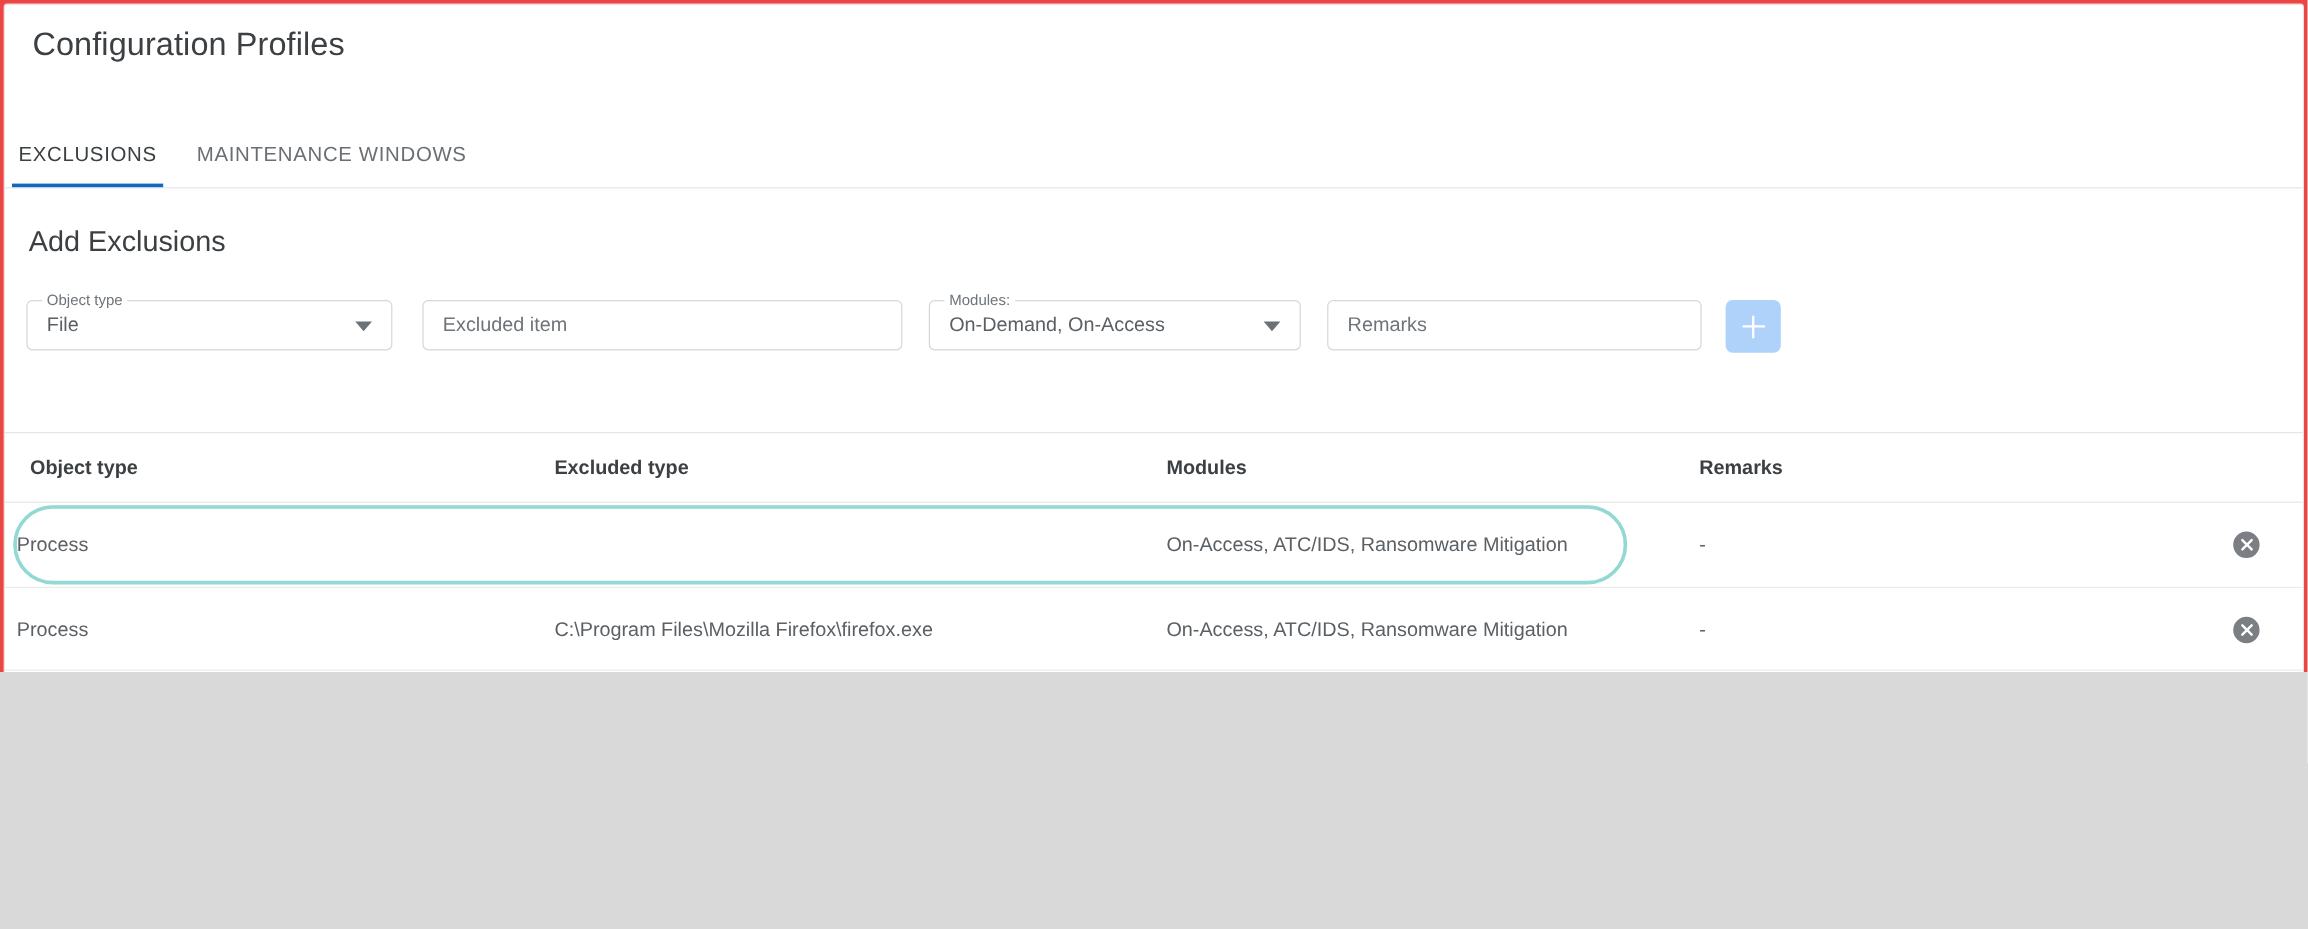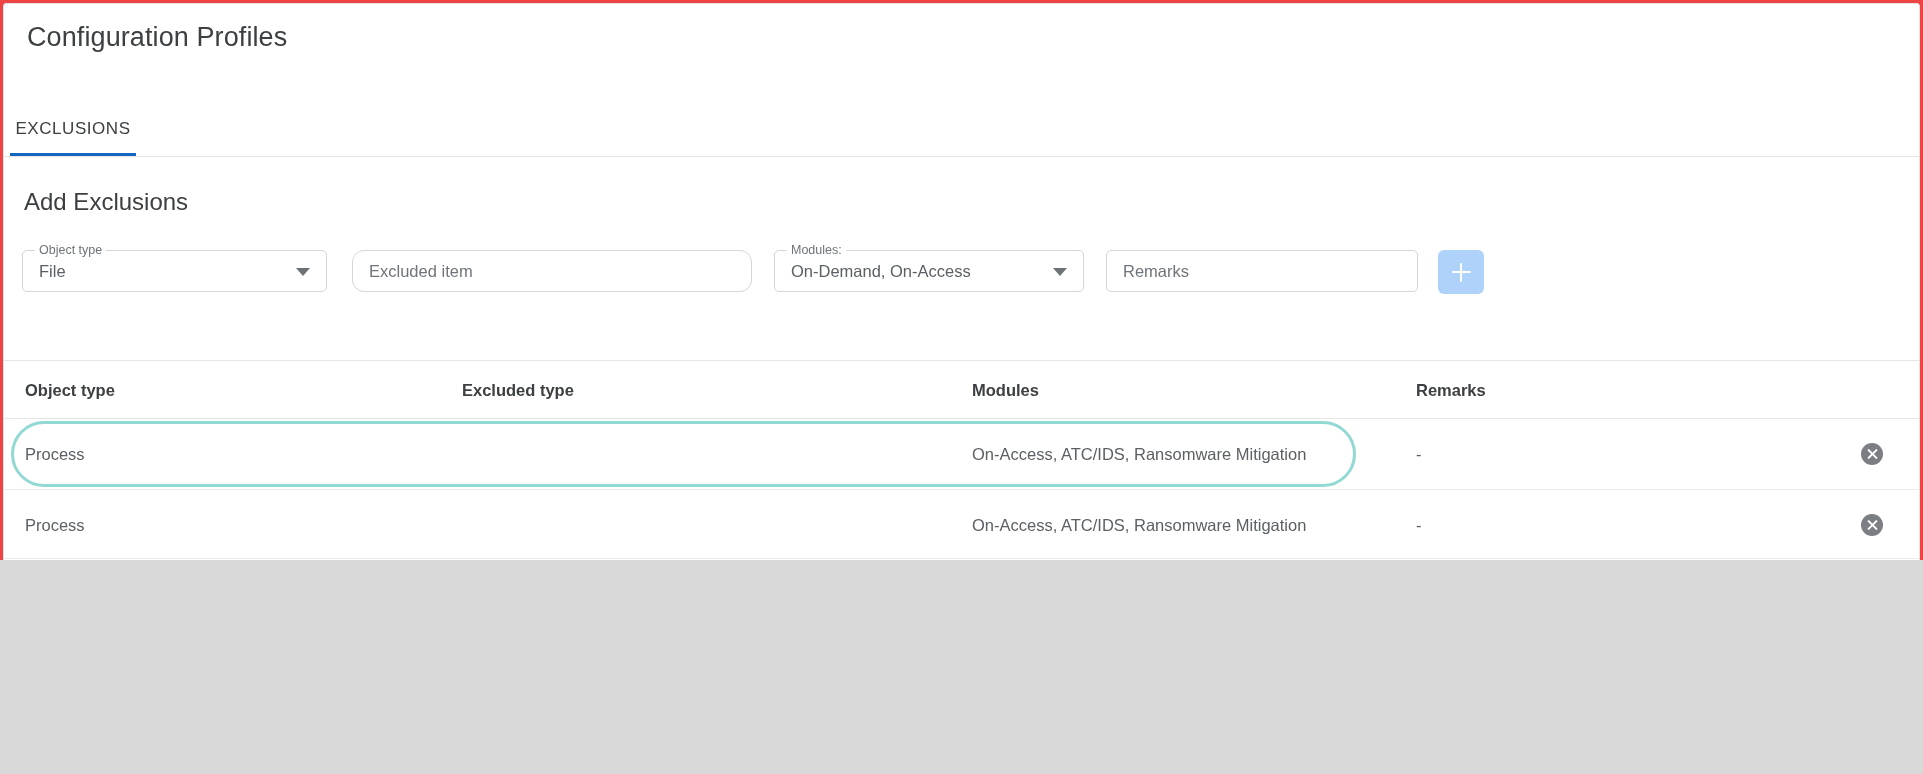--- a/index.html
+++ b/index.html
@@ -112,21 +112,21 @@
   .caret {
     position: absolute;
     right: 16px; top: 50%;
     margin-top: -3px;
     width: 0; height: 0;
     border-left: 7px solid transparent;
     border-right: 7px solid transparent;
     border-top: 8px solid #6d7276;
   }
   .f-objtype  { left: 18px;  width: 305px; }
-  .f-excluded { left: 348px; width: 400px; border-radius: 12px; }
+  .f-excluded { left: 348px; width: 400px; }
   .f-modules  { left: 770px; width: 310px; }
   .f-remarks  { left: 1102px; width: 312px; }
 
   .add-btn {
     position: absolute;
     left: 1434px; top: 0;
     width: 46px; height: 44px;
     border-radius: 6px;
     background: #afd2fb;
     border: none;
@@ -187,21 +187,21 @@
   .cell {
     position: absolute;
     top: 0;
     height: 70px;
     display: flex;
     align-items: center;
     font-size: 16.5px;
     color: #5b6065;
     white-space: nowrap;
   }
-  .c-objtype  { left: 21px; }
+  .c-objtype  { left: 10px; }
   .c-excluded { left: 458px; }
   .c-modules  { left: 968px; }
   .c-remarks  { left: 1412px; }
 
   
   .focus-ring {
     position: absolute;
     left: 7px; top: 417px;
     width: 1345px; height: 66px;
     border: 3px solid #92d8d3;
@@ -260,20 +260,23 @@
 
 <div id="screen">
   <div class="card">
 
     <div class="page-title">Configuration Profiles</div>
 
     <div class="tabbar">
       <div class="tab active tab-exclusions">
         <span>EXCLUSIONS</span>
       </div>
+      <div class="tab tab-maintenance">
+        <span>MAINTENANCE WINDOWS</span>
+      </div>
     </div>
 
     <div class="section-title">Add Exclusions</div>
 
     <div class="form-row">
 
       <div class="field f-objtype">
         <span class="field-label">Object type</span>
         <span class="val">File</span>
         <span class="caret"></span>
@@ -311,20 +314,21 @@
       <div class="cell c-objtype">Process</div>
       <div class="cell c-modules">On-Access, ATC/IDS, Ransomware Mitigation</div>
       <div class="cell c-remarks">-</div>
       <div class="del-icon"></div>
     </div>
 
     <div class="focus-ring"></div>
 
     <div class="trow r2">
       <div class="cell c-objtype">Process</div>
+      <div class="cell c-excluded">C:\Program Files\Mozilla Firefox\firefox.exe</div>
       <div class="cell c-modules">On-Access, ATC/IDS, Ransomware Mitigation</div>
       <div class="cell c-remarks">-</div>
       <div class="del-icon"></div>
     </div>
 
     <div class="footer">
       <button class="save-btn">SAVE</button>
     </div>
 
   </div>

